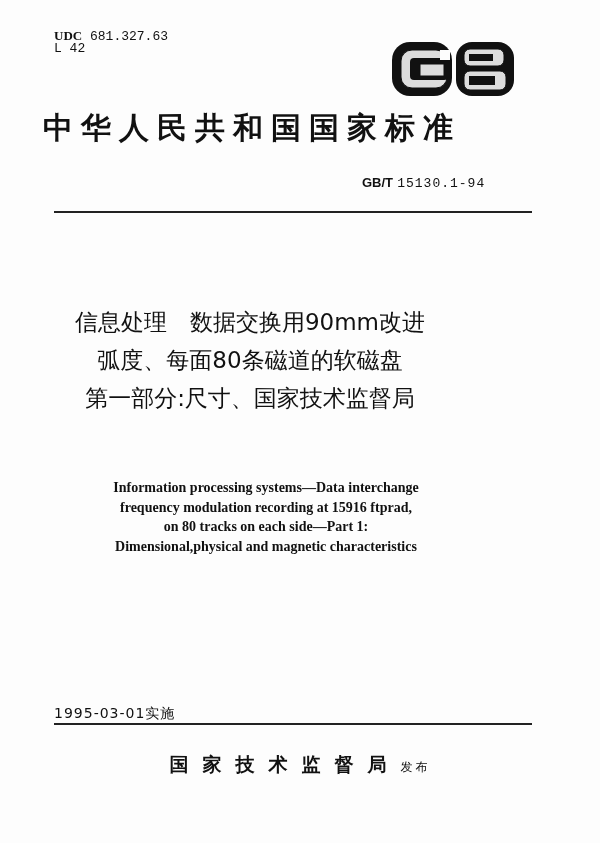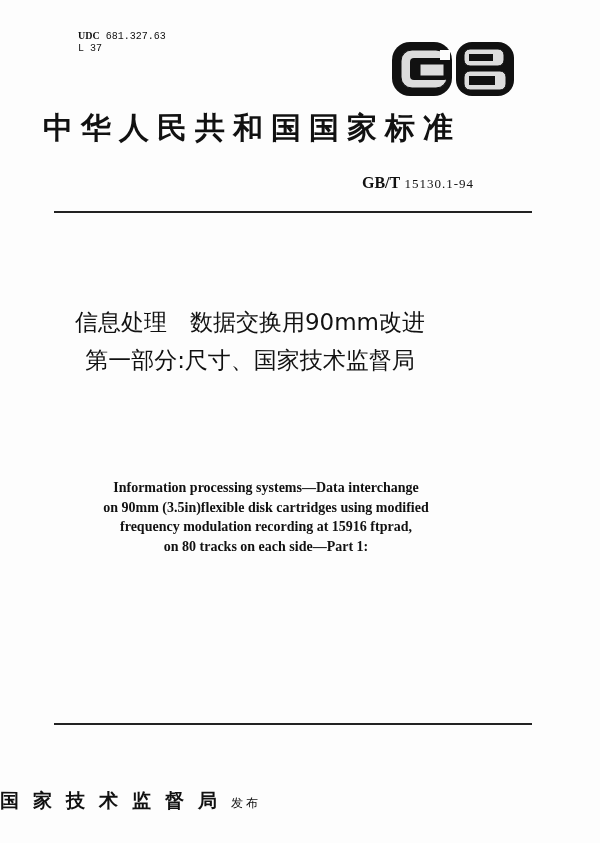--- a/index.html
+++ b/index.html
@@ -1,37 +1,37 @@
 <!DOCTYPE html>
 <html><head>
 <meta charset="utf-8">
 <style>
   html, body { margin:0; padding:0; background:#fdfdfd; }
   body { width:600px; height:843px; position:relative; overflow:hidden; color:#111; font-family:"DejaVu Sans", sans-serif; }
   .abs { position:absolute; }
-  .udc { left:54px; top:30px; font-family:"Liberation Mono", monospace; font-size:10px; line-height:12px;margin-left:24px; }
+  .udc { left:54px; top:30px; font-family:"Liberation Mono", monospace; font-size:13px; line-height:12px; }
   .udc b { font-family:"Liberation Serif", serif; font-weight:bold; }
   .logo { left:390px; top:40px; width:126px; height:58px; }
   .nat-title { left:0; width:504px; top:108px; text-align:center; font-family:"DejaVu Serif", serif; font-weight:bold; font-size:30px; letter-spacing:8px; }
   .std-nums { left:362px; top:175px; font-size:13px; line-height:16px; }
-  .std-nums .pre { font-family:Liberation Serif, serif; font-weight:bold; font-size:16px; }
-  .std-nums .num { font-family:Liberation Serif, serif; letter-spacing:1px; }
+  .std-nums .pre { font-family:Liberation Sans, sans-serif; font-weight:bold; font-size:13px; }
+  .std-nums .num { font-family:Liberation Mono, monospace; letter-spacing:1px; }
   .rule { left:54px; width:478px; height:2px; background:#222; }
   .cn-title { left:0; width:500px; top:303px; text-align:center; font-size:23px; line-height:38px; font-family:"DejaVu Sans", sans-serif; }
   .en-title { left:0; width:532px; top:478px; text-align:center; font-family:"Liberation Serif", serif; font-weight:bold; font-size:14px; line-height:19.5px; }
   .dates { left:54px; width:478px; top:705px; font-size:14px; display:flex; justify-content:space-between; letter-spacing:1px; }
-  .issuer { left:0; width:600px; top:752px; font-family:"DejaVu Serif", serif; font-weight:bold; font-size:19px; letter-spacing:14px;margin-top:36px; }
+  .issuer { left:0; width:600px; top:752px; text-align:center; font-family:"DejaVu Serif", serif; font-weight:bold; font-size:19px; letter-spacing:14px; }
   .issuer .suffix { font-size:12px; letter-spacing:3px; font-weight:normal; }
 </style>
 </head>
 <body>
 
 <div class="abs udc">
   <div><b>UDC</b> <span>681.327.63</span></div>
-  <div>L 37</div>
+  <div>L 42</div>
 </div>
 
 <div class="abs logo">
   <svg width="126" height="58" viewBox="0 0 126 58">
     <rect x="2" y="2" width="60" height="54" rx="18" fill="#111"></rect>
     <rect x="11" y="10" width="46" height="38" rx="11" fill="#ddd" stroke="#111" stroke-width="1"></rect>
     <rect x="20" y="18" width="38" height="22" rx="4" fill="#111"></rect>
     <rect x="30" y="24" width="24" height="12" fill="#ddd" stroke="#111" stroke-width="1"></rect>
     <rect x="50" y="10" width="10" height="10" fill="#fdfdfd"></rect>
     <rect x="66" y="2" width="58" height="54" rx="16" fill="#111"></rect>
@@ -45,30 +45,32 @@
 <div class="abs nat-title">中华人民共和国国家标准</div>
 
 <div class="abs std-nums">
   <div><span class="pre">GB/T</span> <span class="num">15130.1-94</span></div>
 </div>
 
 <div class="abs rule" style="top:211px;"></div>
 
 <div class="abs cn-title">
   <div>信息处理　数据交换用90mm改进</div>
+  <div>弧度、每面80条磁道的软磁盘</div>
   <div>第一部分:尺寸、国家技术监督局</div>
 </div>
 
 <div class="abs en-title">
   <div>Information processing systems—Data interchange</div>
-  <div>on 90mm (3.5in)flexible disk cartridges using modified</div>
   <div>frequency modulation recording at 15916 ftprad,</div>
   <div>on 80 tracks on each side—Part 1:</div>
+  <div>Dimensional,physical and magnetic characteristics</div>
 </div>
 
 <div class="abs dates">
+  <span>1995-03-01实施</span>
 </div>
 
 <div class="abs rule" style="top:723px;"></div>
 
 <div class="abs issuer">
   <span>国家技术监督局</span><span class="suffix">发布</span>
 </div>
 
 </body></html>

